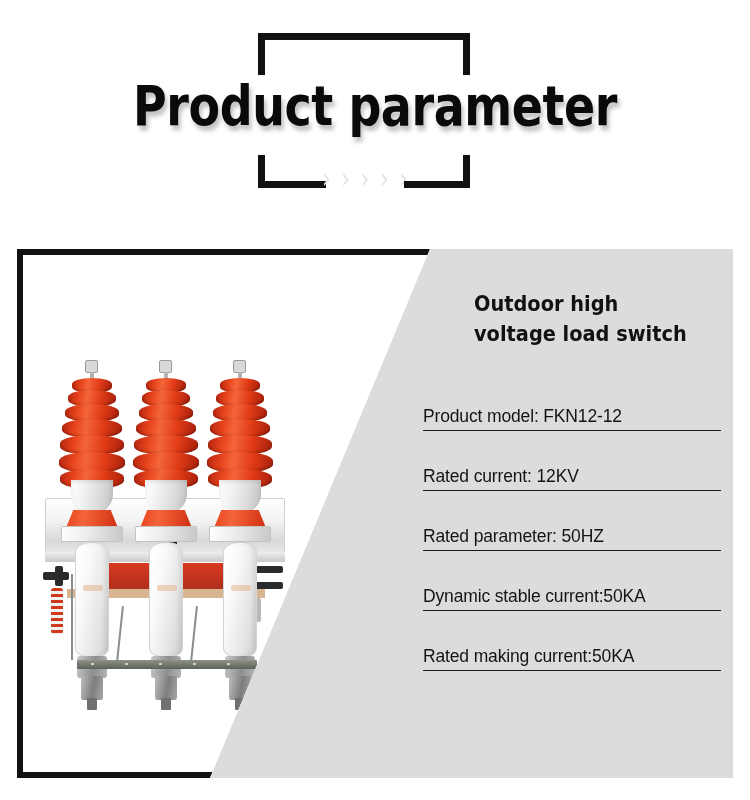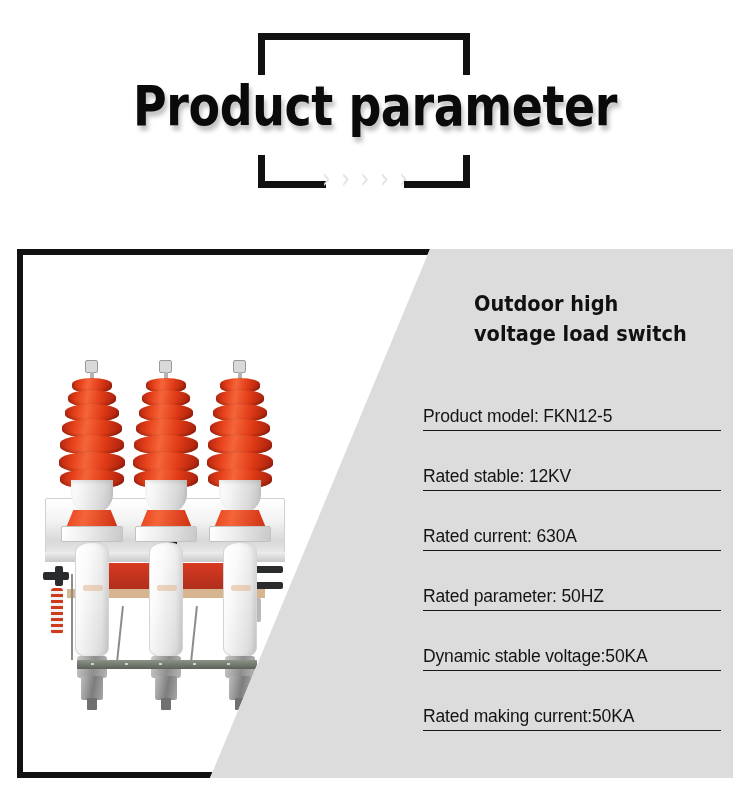--- a/index.html
+++ b/index.html
@@ -512,37 +512,33 @@
   <div id="spec-panel"></div>
 
   <div id="spec-content">
     <div id="spec-heading">
       <div>Outdoor high</div>
       <div>voltage load switch</div>
     </div>
 
     <div id="spec-list">
       <div class="spec-row">
-        <div class="spec-text">Product model: FKN12-5</div>
+        <div class="spec-text">Product model: FKN12-12</div>
         <div class="spec-rule"></div>
       </div>
       <div class="spec-row">
-        <div class="spec-text">Rated stable: 12KV</div>
-        <div class="spec-rule"></div>
-      </div>
-      <div class="spec-row">
-        <div class="spec-text">Rated current: 630A</div>
+        <div class="spec-text">Rated current: 12KV</div>
         <div class="spec-rule"></div>
       </div>
       <div class="spec-row">
         <div class="spec-text">Rated parameter: 50HZ</div>
         <div class="spec-rule"></div>
       </div>
       <div class="spec-row">
-        <div class="spec-text">Dynamic stable voltage:50KA</div>
+        <div class="spec-text">Dynamic stable current:50KA</div>
         <div class="spec-rule"></div>
       </div>
       <div class="spec-row">
         <div class="spec-text">Rated making current:50KA</div>
         <div class="spec-rule"></div>
       </div>
     </div>
   </div>
 </div>
 

